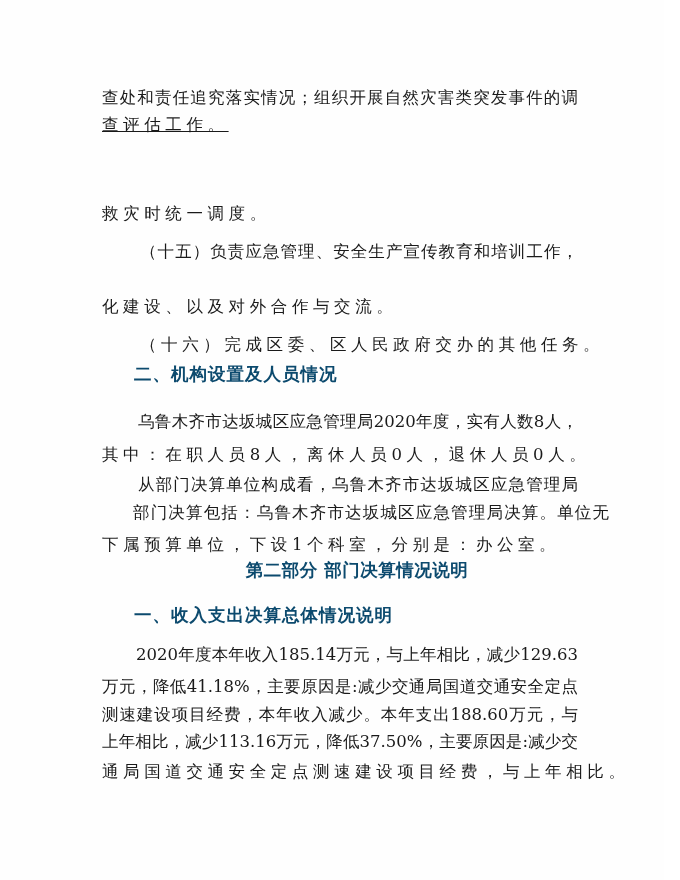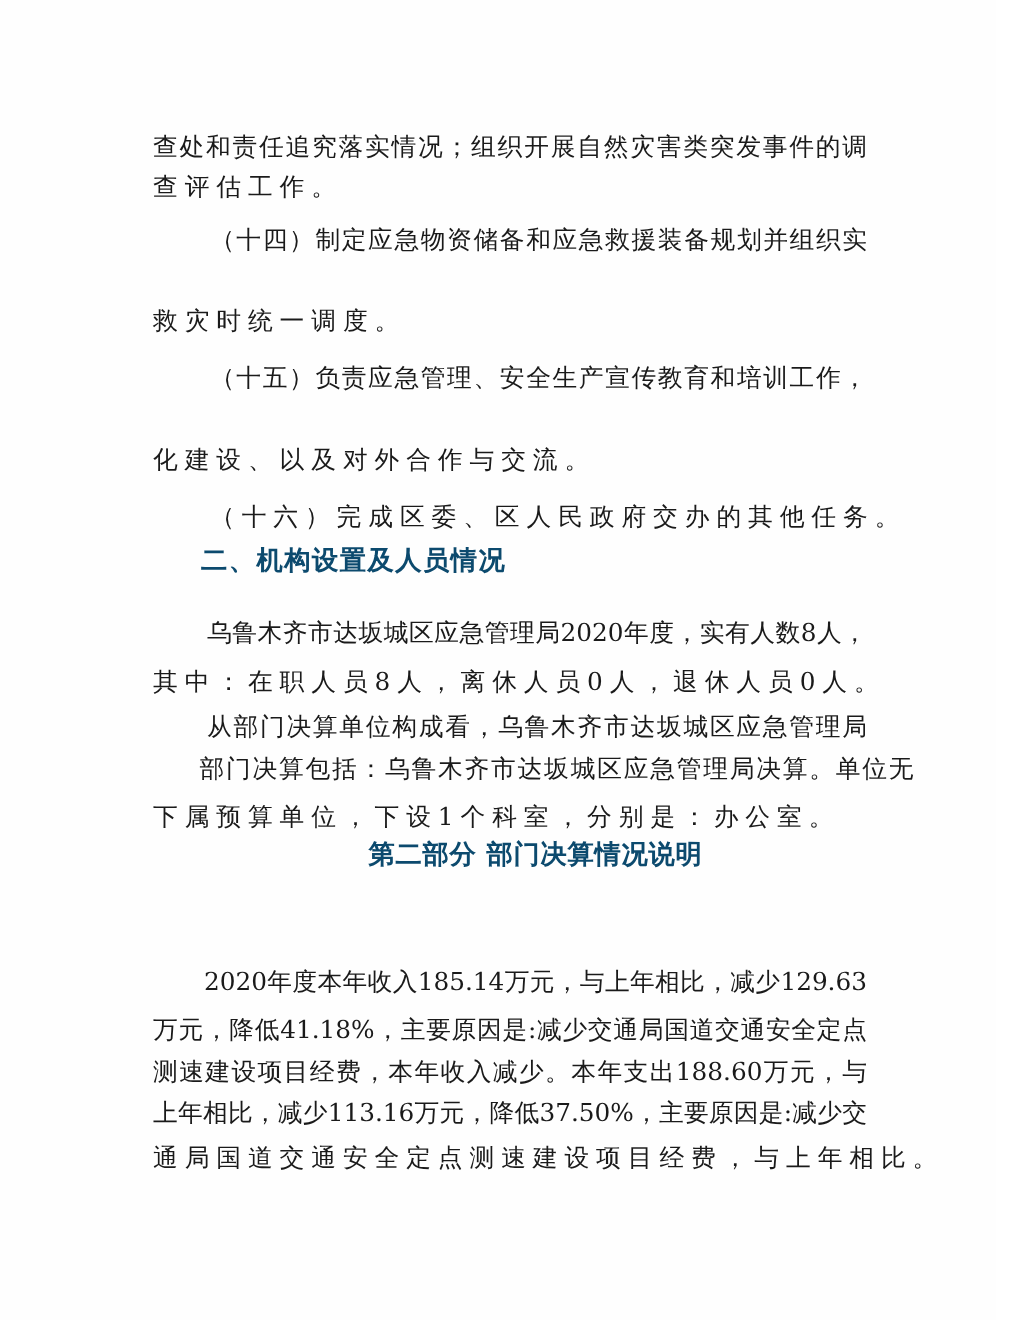--- a/index.html
+++ b/index.html
@@ -35,41 +35,41 @@
     letter-spacing: 1px;
   }
   .heading.center { left: 0; width: 714px; text-align: center; }
 </style>
 </head>
 <body>
 
 <div class="page">
 
   <div class="line full" style="left:102px; top:87px;">查处和责任追究落实情况；组织开展自然灾害类突发事件的调</div>
-  <div class="line" style="left:102px; top:114px;">查评估工作。</div>
+  <div class="line" style="left:102px; top:114px;text-decoration:underline;">查评估工作。</div>
 
-  <div class="line" style="left:140px; top:149px; width:438px; text-align:justify; text-align-last:justify; letter-spacing:0;">（十四）制定应急物资储备和应急救援装备规划并组织实</div>
   <div class="line" style="left:102px; top:203px;">救灾时统一调度。</div>
 
   <div class="line" style="left:140px; top:241px; width:438px; text-align:justify; text-align-last:justify; letter-spacing:0;">（十五）负责应急管理、安全生产宣传教育和培训工作，</div>
   <div class="line" style="left:102px; top:296px;">化建设、以及对外合作与交流。</div>
 
   <div class="line" style="left:140px; top:334px;">（十六）完成区委、区人民政府交办的其他任务。</div>
 
   <div class="heading" style="left:134px; top:362px;">二、机构设置及人员情况</div>
 
   <div class="line" style="left:138px; top:411px; width:440px; text-align:justify; text-align-last:justify; letter-spacing:0;">乌鲁木齐市达坂城区应急管理局2020年度，实有人数8人，</div>
   <div class="line" style="left:102px; top:444px;">其中：在职人员8人，离休人员0人，退休人员0人。</div>
 
   <div class="line" style="left:138px; top:474px; width:440px; text-align:justify; text-align-last:justify; letter-spacing:0;">从部门决算单位构成看，乌鲁木齐市达坂城区应急管理局</div>
   <div class="line full" style="left:102px; top:502px;margin-left:31px;">部门决算包括：乌鲁木齐市达坂城区应急管理局决算。单位无</div>
   <div class="line" style="left:102px; top:534px;">下属预算单位，下设1个科室，分别是：办公室。</div>
 
   <div class="heading center" style="top:558px; letter-spacing:0.5px;">第二部分  部门决算情况说明</div>
 
+  <div class="heading" style="left:134px; top:603px;">一、收入支出决算总体情况说明</div>
 
   <div class="line" style="left:136px; top:644px; width:442px; text-align:justify; text-align-last:justify; letter-spacing:0;">2020年度本年收入185.14万元，与上年相比，减少129.63</div>
   <div class="line full" style="left:102px; top:676px;">万元，降低41.18%，主要原因是:减少交通局国道交通安全定点</div>
   <div class="line full" style="left:102px; top:704px;">测速建设项目经费，本年收入减少。本年支出188.60万元，与</div>
   <div class="line full" style="left:102px; top:731px;">上年相比，减少113.16万元，降低37.50%，主要原因是:减少交</div>
   <div class="line" style="left:102px; top:761px;">通局国道交通安全定点测速建设项目经费，与上年相比。</div>
 
 </div>
 
 </body></html>

